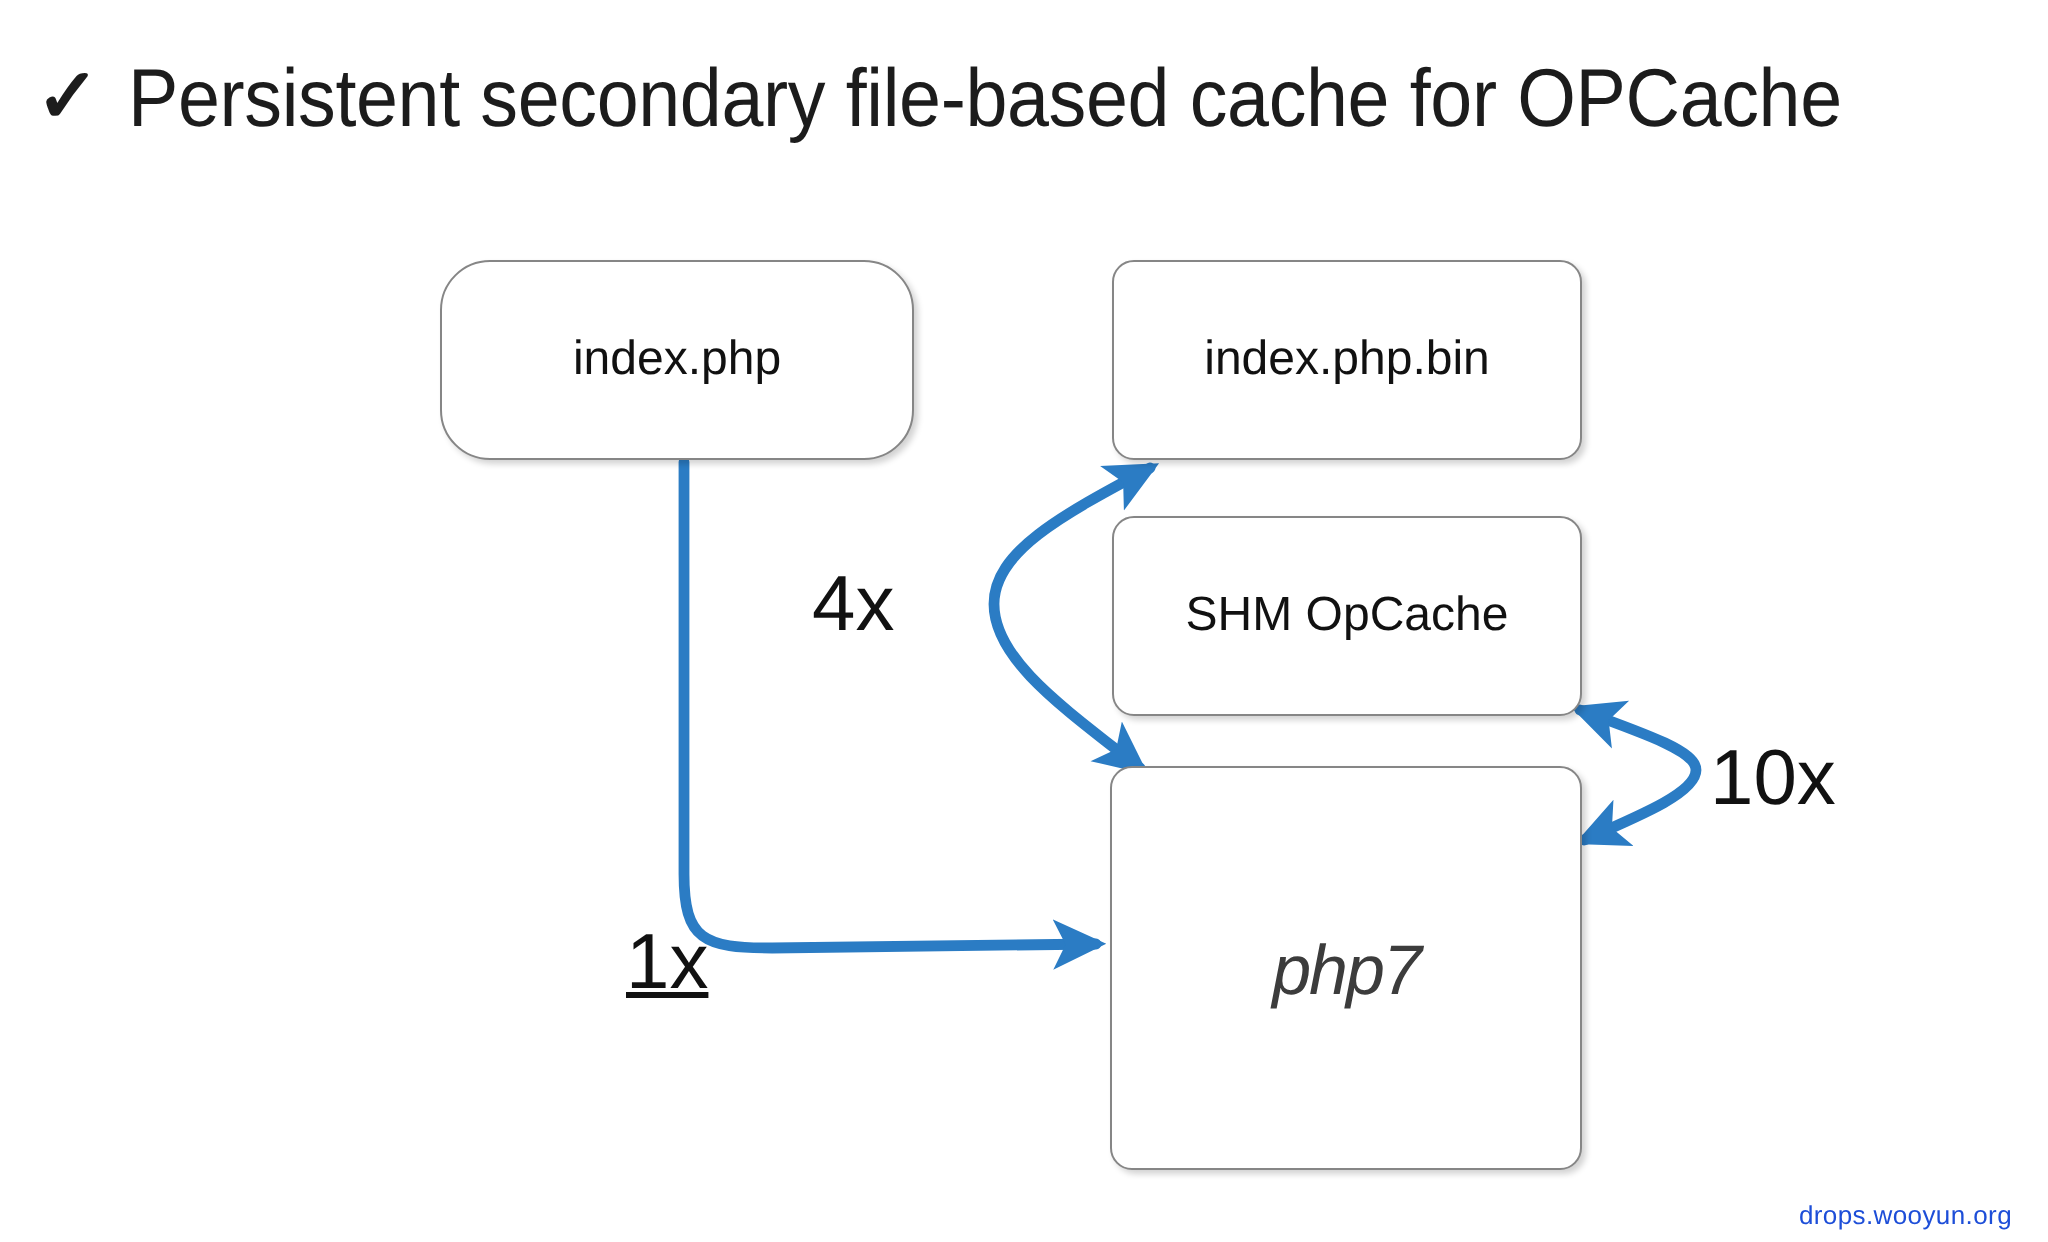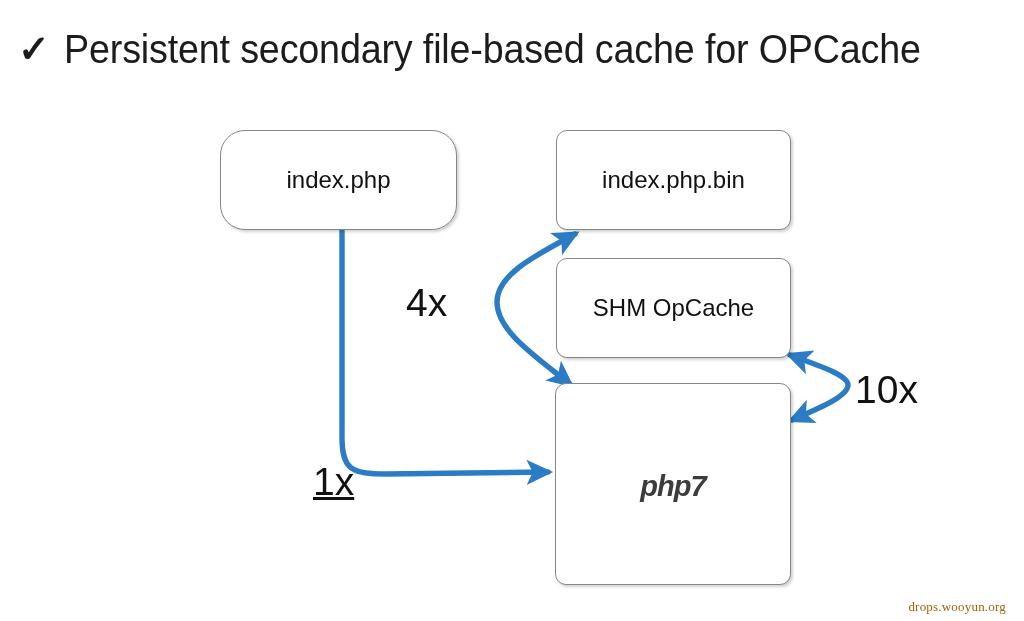--- a/index.html
+++ b/index.html
@@ -82,22 +82,22 @@
     color: #111111;
     font-size: 24px;
   }
 
   #node-index-php   { left: 220px; top: 130px; width: 237px; height: 100px; border-radius: 25px; }
   #node-index-bin   { left: 556px; top: 130px; width: 235px; height: 100px; }
   #node-shm-opcache { left: 556px; top: 258px; width: 235px; height: 100px; }
   #node-php7        { left: 555px; top: 383px; width: 236px; height: 202px; }
 
   #node-php7 .php7-logo {
-    font-size: 29px;
-    font-weight: bold;
+    font-size: 35px;
+    font-weight: normal;
     font-style: italic;
     color: #3c3c3c;
     letter-spacing: -1px;
     transform: translateY(2px);
   }
 
   
   .edge-label {
     position: absolute;
     color: #111111;
@@ -107,23 +107,23 @@
   }
   #label-4x  { left: 406px; top: 283px; }
   #label-1x  { left: 313px; top: 462px; text-decoration: underline; }
   #label-10x { left: 855px; top: 370px; }
 
   
   .watermark {
     position: absolute;
     right: 18px;
     bottom: 6px;
-    font-family: Liberation Serif, serif;
+    font-family: Liberation Sans, sans-serif;
     font-size: 13px;
-    color: #a16207;
+    color: #1d4ed8;
     letter-spacing: 0.2px;
   }
 </style>
 </head>
 <body>
 
 <div id="slide">
 
   <div class="slide-title">
     <span class="check-mark">✓</span>

